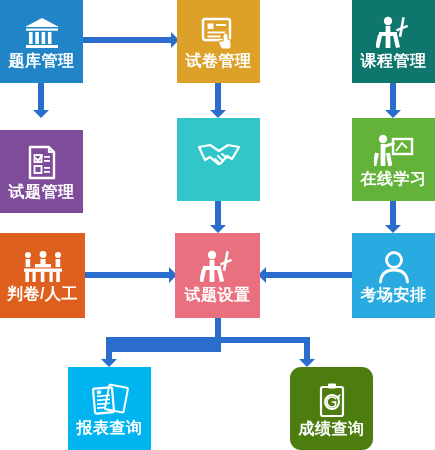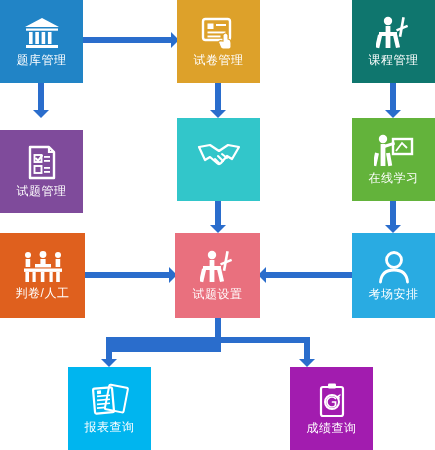--- a/index.html
+++ b/index.html
@@ -33,26 +33,27 @@
   }
   .tile .tile-icon {
     display: block;
     line-height: 0;
     margin-bottom: 3px;
   }
   .tile .tile-icon svg {
     display: block;
   }
   .tile .tile-label {
-    font-size: 12px;
+    font-size: 16px;
     line-height: 15px;
     letter-spacing: 0.5px;
     text-align: center;
     color: #ffffff;
     white-space: nowrap;
+    font-weight: bold;
   }
 
   
   .conn {
     position: absolute;
     background: #2A6DCC;
     z-index: 1;
   }
   .arrow-head {
     position: absolute;
@@ -258,21 +259,21 @@
         <rect x="7" y="12" width="13" height="1.7" fill="#fff" transform="rotate(-5 13 13)"></rect>
         <rect x="7" y="16" width="13" height="1.7" fill="#fff" transform="rotate(-5 13 17)"></rect>
         <rect x="7" y="20" width="13" height="1.7" fill="#fff" transform="rotate(-5 13 21)"></rect>
         <rect x="7" y="24" width="9" height="1.7" fill="#fff" transform="rotate(-5 11 25)"></rect>
         <rect x="7" y="7.5" width="4" height="3.5" fill="#fff" transform="rotate(-5 9 9)"></rect>
       </svg>
     </span>
     <span class="tile-label">报表查询</span>
   </div>
 
-  <div class="tile" id="node-score-query" style="left: 290px; top: 367px; width: 83px; height: 83px; background: #a21caf;">
+  <div class="tile" id="node-score-query" style="left: 290px; top: 367px; width: 83px; height: 83px; background: #4d7c0f; border-radius: 11px;">
     <span class="tile-icon">
       <svg width="30" height="36" viewBox="0 0 30 36">
         <rect x="4" y="5" width="22" height="29" rx="2" fill="none" stroke="#fff" stroke-width="2.2"></rect>
         <rect x="11" y="1.5" width="8" height="5" rx="1.2" fill="#fff"></rect>
         <circle cx="15" cy="20" r="7" fill="none" stroke="#fff" stroke-width="2"></circle>
         <path d="M18.5 16.5 a5 5 0 1 0 0 7 l0 -3.5 l-3 0" fill="none" stroke="#fff" stroke-width="1.7" stroke-linecap="round"></path>
         <path d="M20 15 l3 -2 M21.5 14 l0.6 2" stroke="#fff" stroke-width="1.5" stroke-linecap="round"></path>
       </svg>
     </span>
     <span class="tile-label">成绩查询</span>

